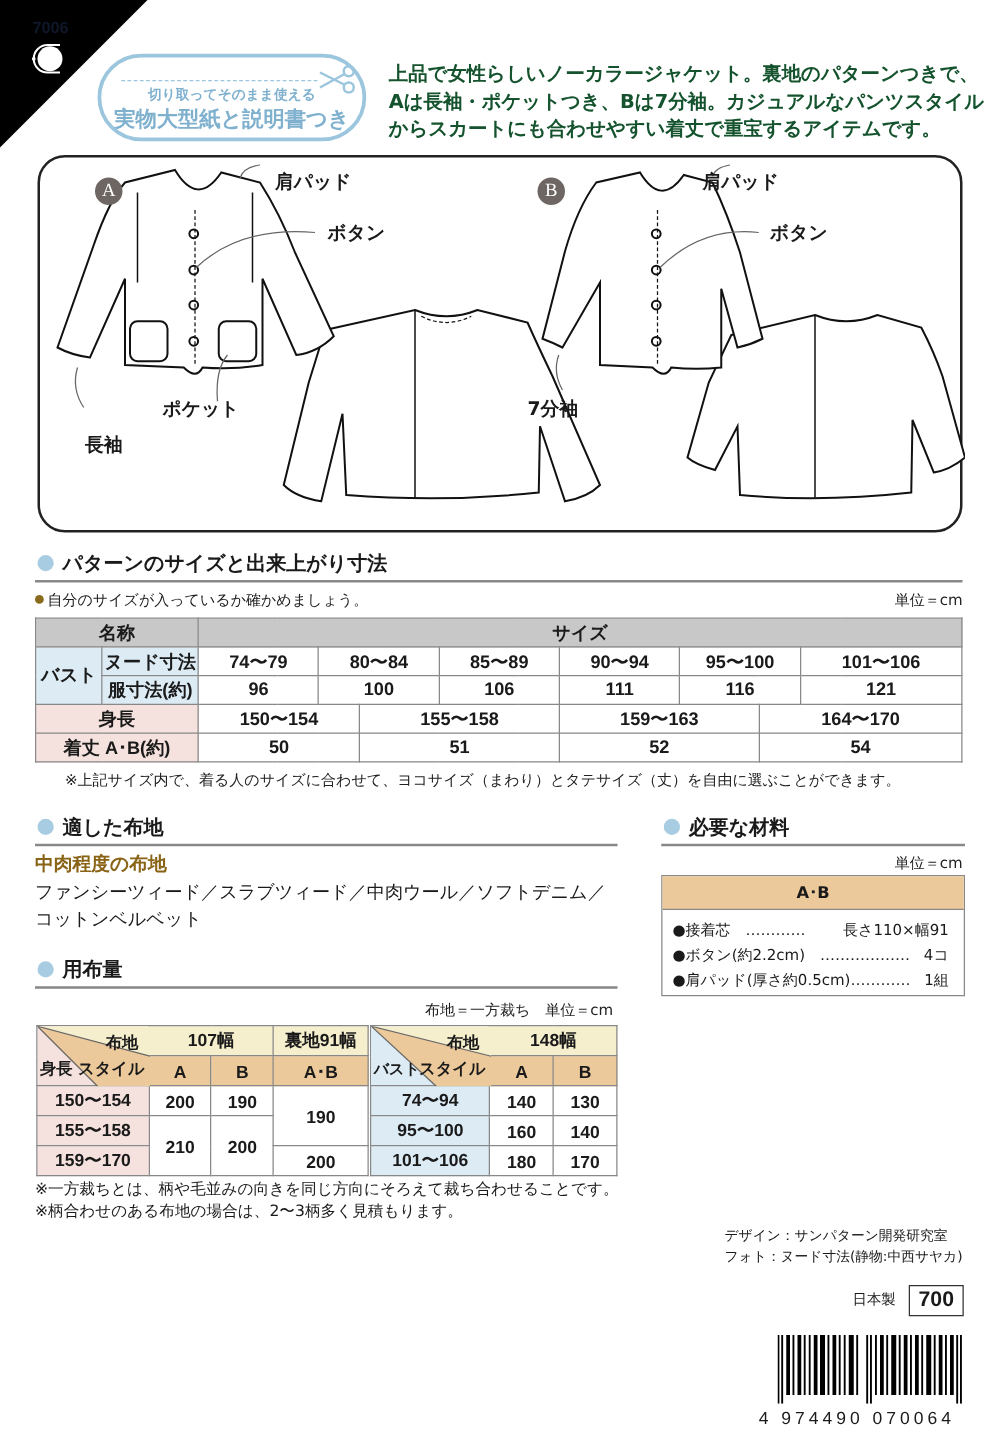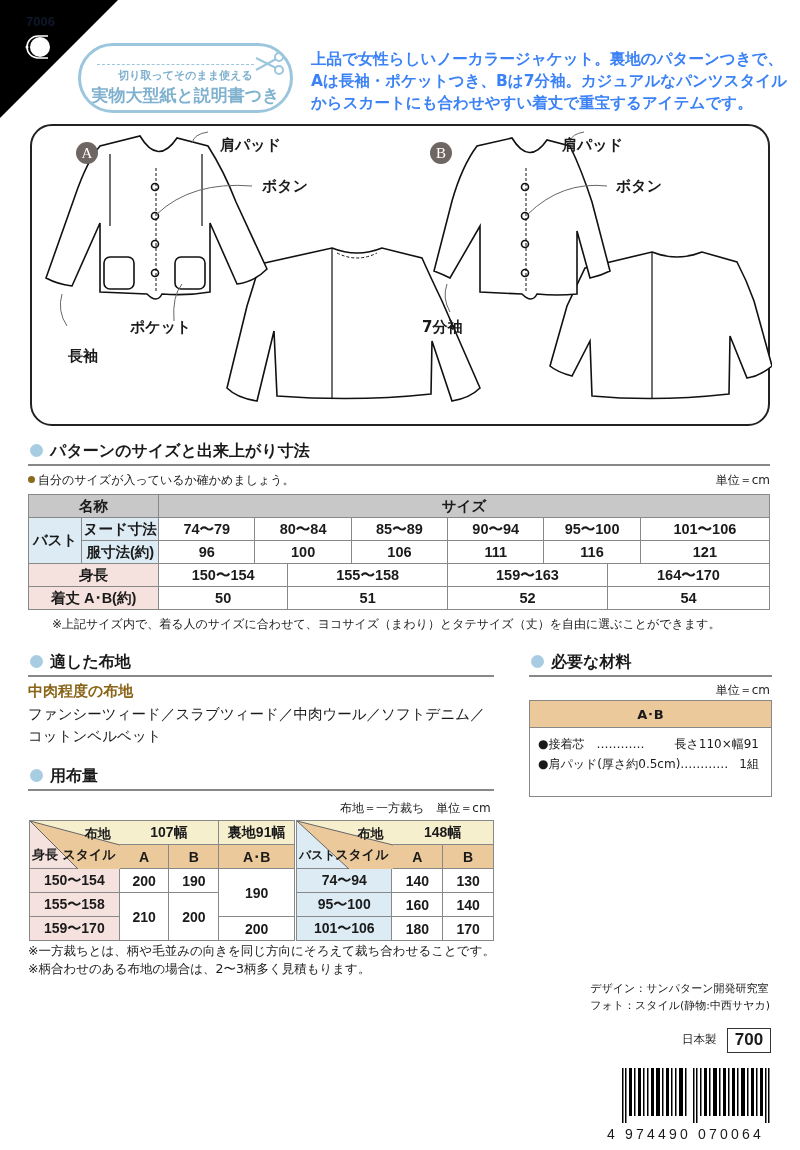--- a/index.html
+++ b/index.html
@@ -10,21 +10,21 @@
     border-top: 118px solid #000; border-right: 118px solid transparent; }
   .pattern-no { position: absolute; left: 26px; top: 14px; color: #0f172a; font-size: 13px; font-weight: bold; font-family: "Liberation Sans", sans-serif; }
   .logo { position: absolute; left: 24px; top: 32px; width: 30px; height: 30px; }
 
   .badge { position: absolute; left: 78px; top: 43px; width: 215px; height: 70px; border: 3px solid #9cc6de; border-radius: 35px; background: #fff; }
   .badge-dash { position: absolute; left: 16px; right: 36px; top: 18px; border-top: 1.5px dashed #9cc6de; }
   .badge-scissors { position: absolute; right: 6px; top: 4px; width: 30px; height: 28px; }
   .badge-sub { position: absolute; left: 0; right: 0; top: 22px; text-align: center; font-size: 11px; color: #7fb1cf; font-weight: bold; }
   .badge-main { position: absolute; left: 0; right: 0; top: 38px; text-align: center; font-size: 17px; color: #7fb1cf; font-weight: bold; letter-spacing: 0; }
 
-  .intro { position: absolute; left: 311px; top: 48px; width: 480px; font-size: 15.5px; line-height: 22px; font-weight: bold; color: #3b82f6; }
+  .intro { position: absolute; left: 311px; top: 48px; width: 480px; font-size: 15.5px; line-height: 22px; font-weight: bold; color: #14532d; }
 
   .illus { position: absolute; left: 30px; top: 124px; width: 740px; height: 302px; border: 2px solid #222; border-radius: 22px; }
   .illus svg { position: absolute; left: 0; top: 0; }
   .callout { position: absolute; font-size: 15px; font-weight: bold; }
   .variant-badge { position: absolute; width: 22px; height: 22px; border-radius: 50%; background: #6d6662; color: #fff; font-family: "Liberation Serif", serif; font-size: 15px; text-align: center; line-height: 22px; }
 
   .sec-title { position: absolute; font-size: 16px; font-weight: bold; padding-left: 22px; }
   .sec-title::before { content: ""; position: absolute; left: 2px; top: 3px; width: 13px; height: 13px; border-radius: 50%; background: #a8cde2; }
   .rule { position: absolute; height: 1.5px; background: #888; }
 
@@ -219,20 +219,24 @@
 
 <div class="sec-title" style="left:529px;top:652px;">必要な材料</div>
 <div class="rule" style="left:529px;top:675px;width:243px;"></div>
 <div class="small" style="right:30px;top:682px;">単位＝cm</div>
 <div class="mat-box">
   <div class="mat-head">A･B</div>
   <div style="height:6px"></div>
   <div class="mat-row">
     <span>●接着芯　…………</span>
     <span class="v">長さ110×幅91</span>
+  </div>
+  <div class="mat-row">
+    <span>●ボタン(約2.2cm)　………………</span>
+    <span class="v">4コ</span>
   </div>
   <div class="mat-row">
     <span>●肩パッド(厚さ約0.5cm)…………</span>
     <span class="v">1組</span>
   </div>
 </div>
 
 <div class="sec-title" style="left:28px;top:766px;">用布量</div>
 <div class="rule" style="left:28px;top:789px;width:466px;"></div>
 <div class="small" style="left:340px;top:800px;">布地＝一方裁ち　単位＝cm</div>
@@ -327,21 +331,21 @@
 </tbody>
   </table>
 
 <div class="notes">
   <div>※一方裁ちとは、柄や毛並みの向きを同じ方向にそろえて裁ち合わせることです。</div>
   <div>※柄合わせのある布地の場合は、2〜3柄多く見積もります。</div>
 </div>
 
 <div class="credits">
   <div>デザイン：サンパターン開発研究室</div>
-  <div>フォト：スタイル(静物:中西サヤカ)</div>
+  <div>フォト：ヌード寸法(静物:中西サヤカ)</div>
 </div>
 <div class="made-in">日本製</div>
 <div class="price">700</div>
 
 <svg class="barcode" viewBox="0 0 148 55" preserveAspectRatio="none">
   <g fill="#000">
     <rect x="0" y="0" width="1.5" height="55"></rect>
       <rect x="3" y="0" width="1.5" height="55"></rect>
     <rect x="7" y="0" width="3" height="48"></rect>
       <rect x="12" y="0" width="1.5" height="48"></rect>

